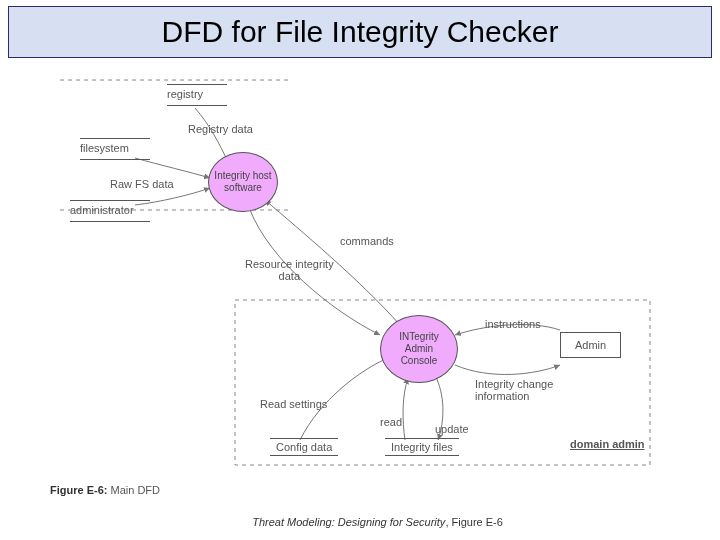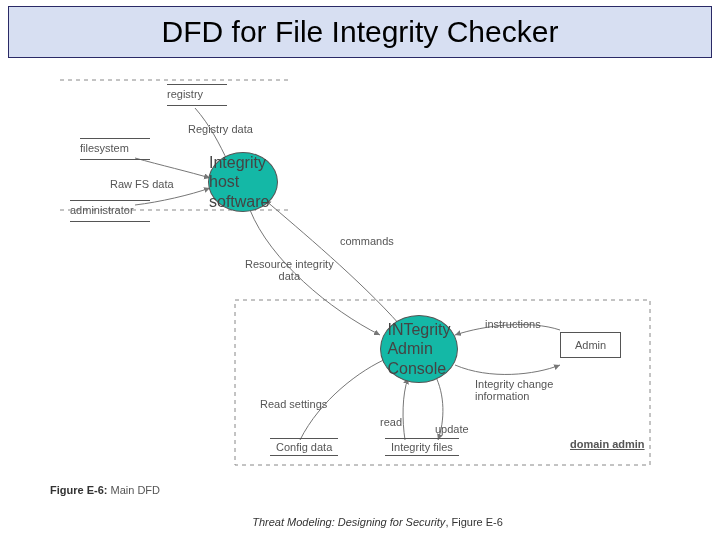--- a/index.html
+++ b/index.html
@@ -54,25 +54,25 @@
     width: 100%;
     left: 0;
   }
   .process {
     position: absolute;
     border: 1px solid #555;
     border-radius: 50%;
     display: flex;
     align-items: center;
     justify-content: center;
-    text-align: left;
-    font-size: 16px;
+    text-align: center;
+    font-size: 10px;
     color: #444;
     line-height: 1.2;
-    background: #14b8a6;
+    background: #f0abfc;
   }
   .datastore {
     position: absolute;
     font-size: 11px;
     color: #555;
     text-align: left;
   }
   .datastore .dl {
     border-top: 1px solid #555;
     border-bottom: 1px solid #555;

